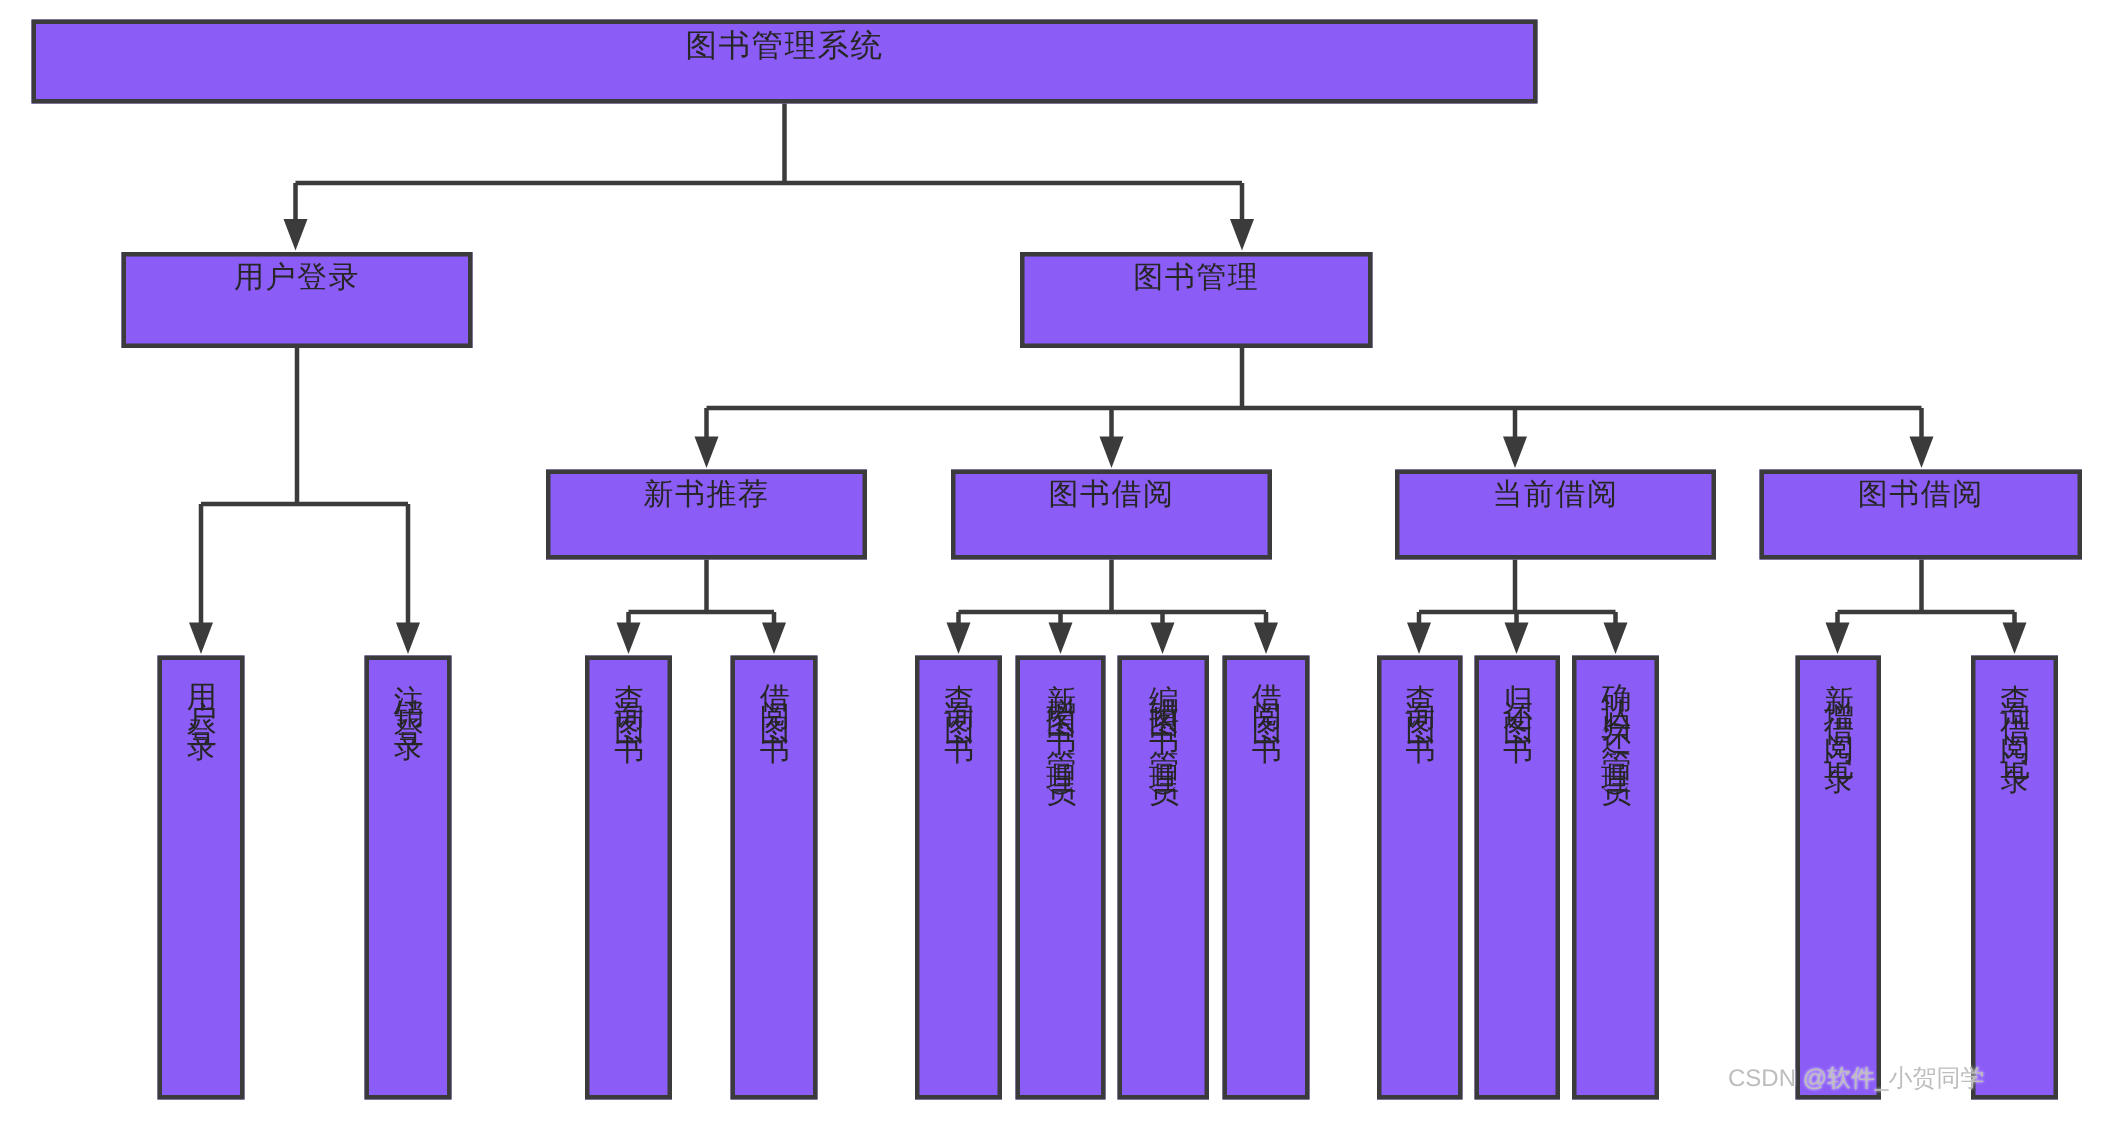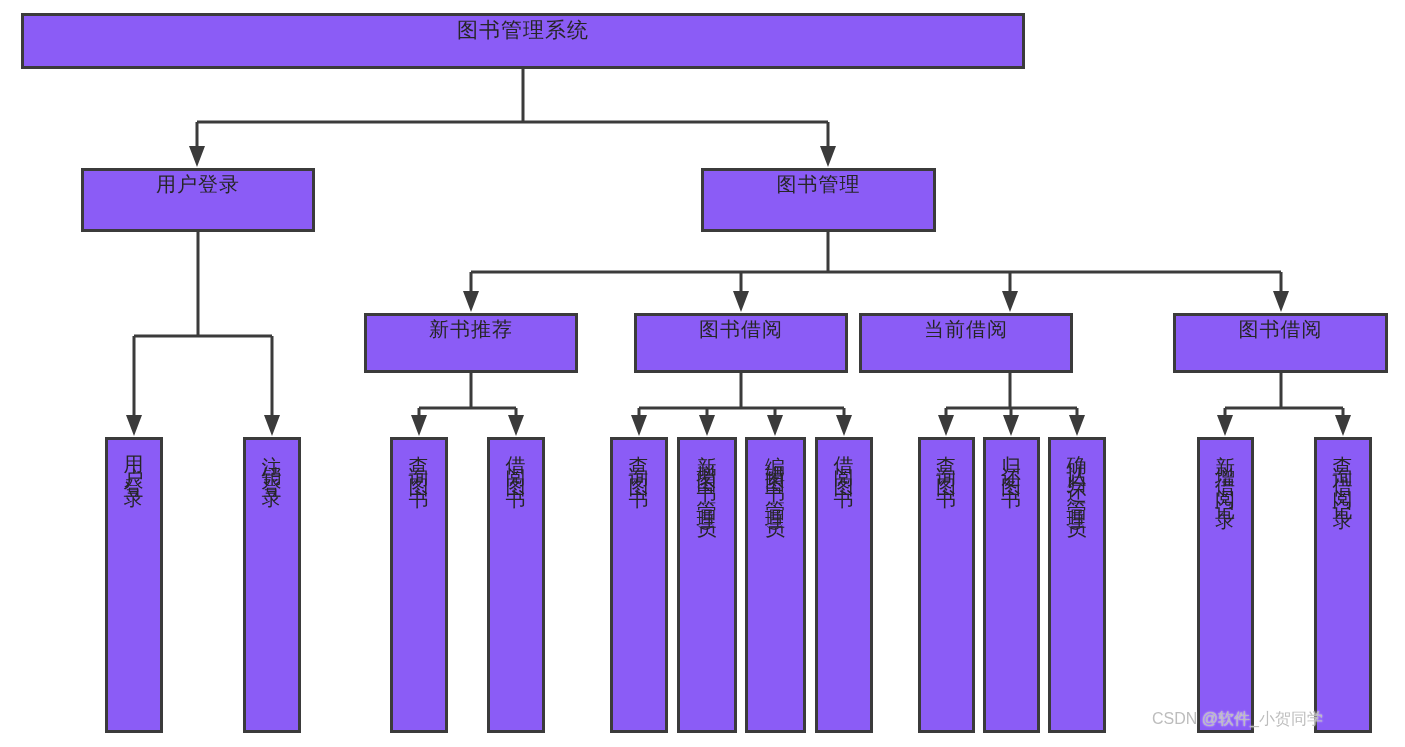--- a/index.html
+++ b/index.html
@@ -115,31 +115,31 @@
       M1335,415 L1351,415 L1343,436 Z"></path>
   </svg>
 
   <div class="node root" style="left:21px; top:13px; width:1004px; height:56px;">
     <span class="hlabel">图书管理系统</span>
   </div>
 
   <div class="node" style="left:81px; top:168px; width:234px; height:64px;">
     <span class="hlabel">用户登录</span>
   </div>
-  <div class="node" style="left:701px; top:168px; width:235px; height:64px;">
+  <div class="node" style="left:680px; top:168px; width:235px; height:64px;">
     <span class="hlabel">图书管理</span>
   </div>
 
   <div class="node" style="left:364px; top:313px; width:214px; height:60px;">
     <span class="hlabel">新书推荐</span>
   </div>
   <div class="node" style="left:634px; top:313px; width:214px; height:60px;">
     <span class="hlabel">图书借阅</span>
   </div>
-  <div class="node" style="left:859px; top:313px; width:214px; height:60px;">
+  <div class="node" style="left:930px; top:313px; width:214px; height:60px;">
     <span class="hlabel">当前借阅</span>
   </div>
   <div class="node" style="left:1173px; top:313px; width:215px; height:60px;">
     <span class="hlabel">图书借阅</span>
   </div>
 
   <div class="node vnode" style="left:105px; top:437px; width:58px; height:296px;">
     <span class="vlabel">用户登录</span>
   </div>
   <div class="node vnode" style="left:243px; top:437px; width:58px; height:296px;">

